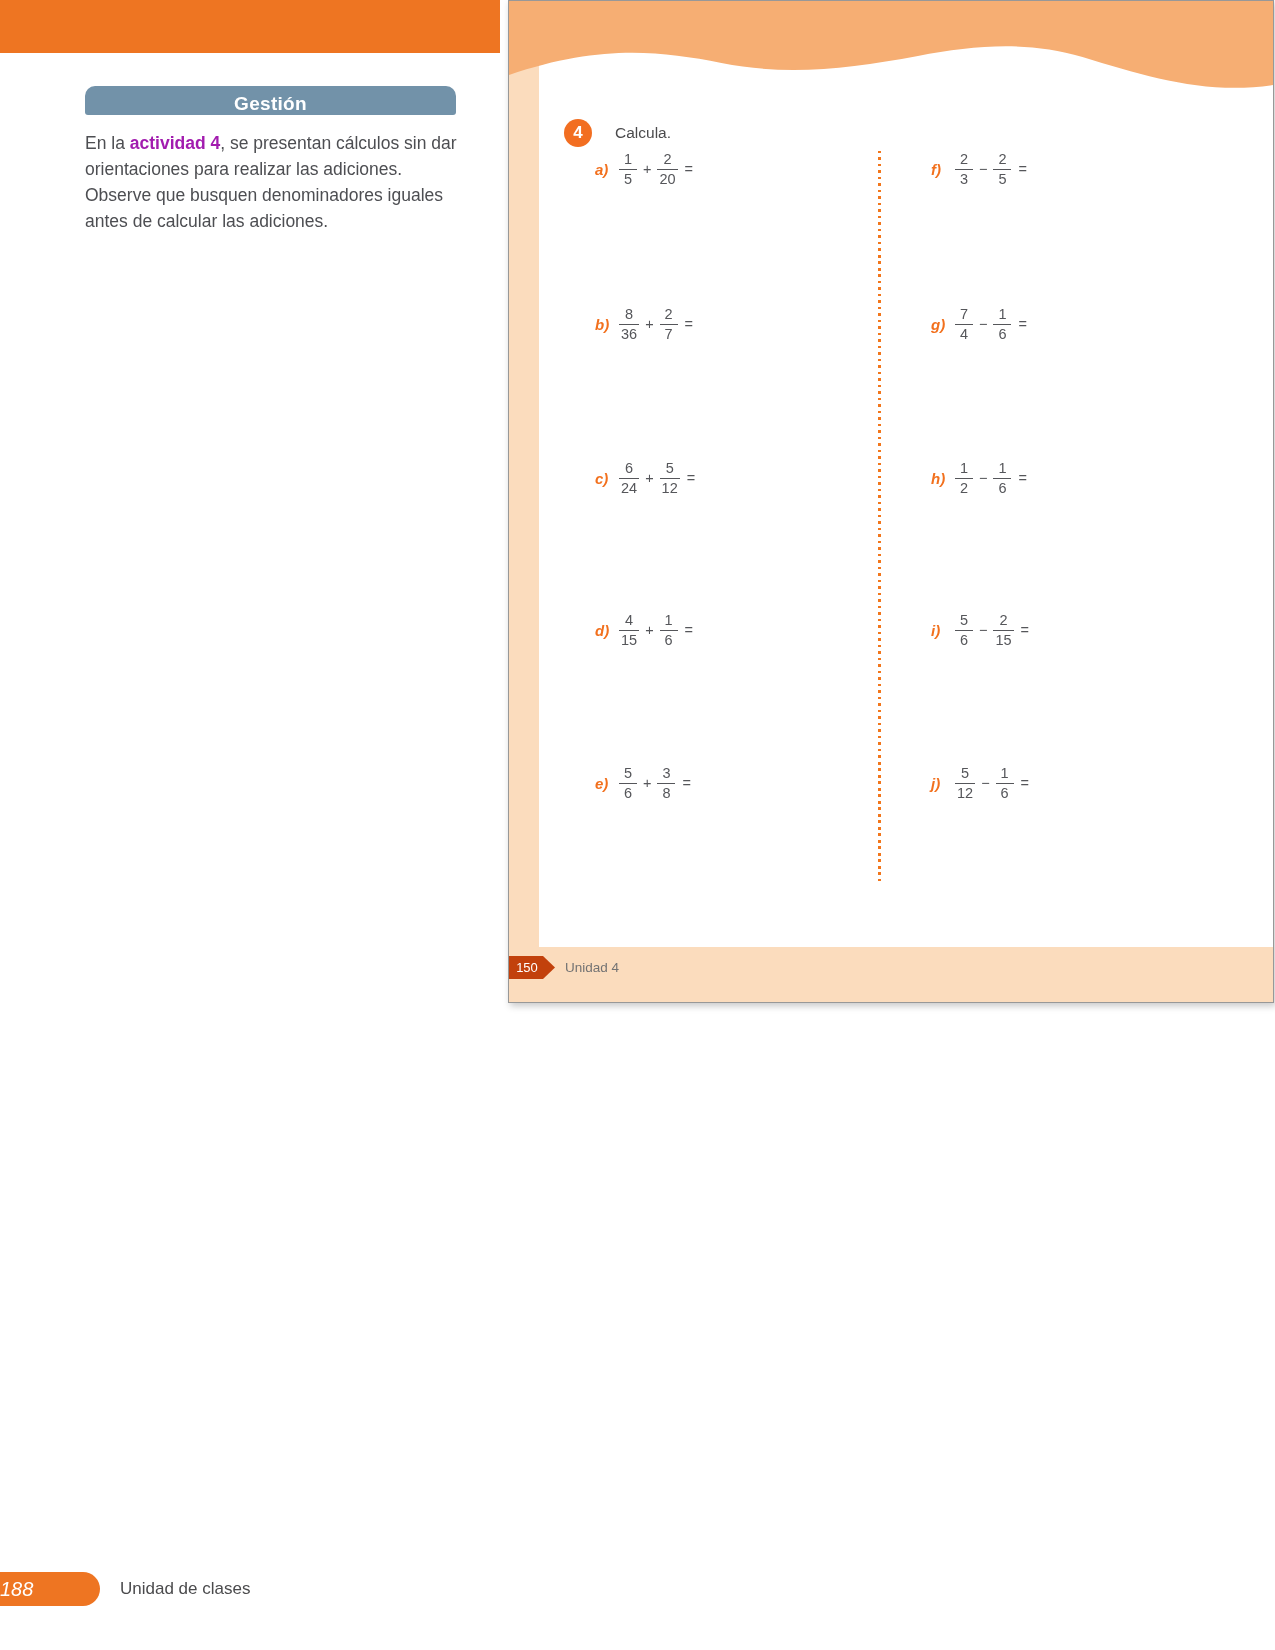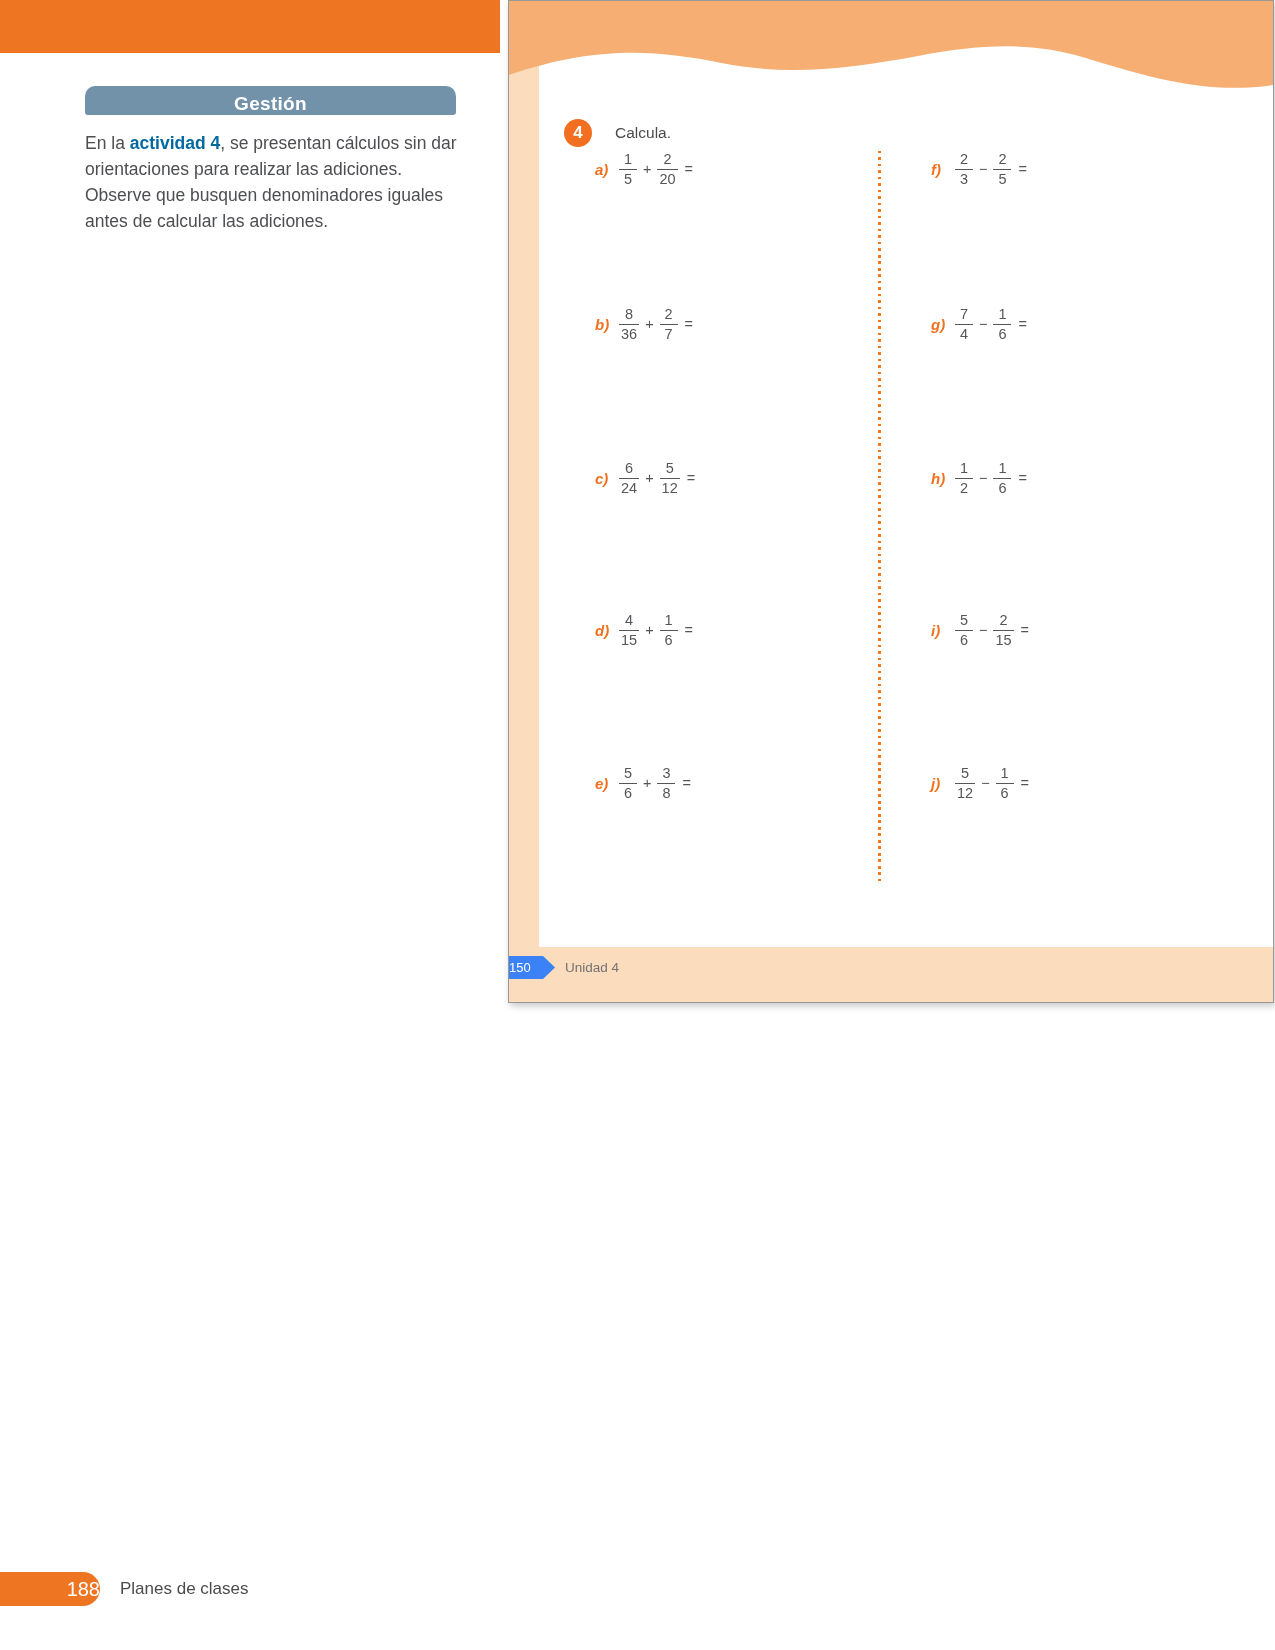--- a/index.html
+++ b/index.html
@@ -17,27 +17,27 @@
     display:flex;align-items:flex-end;justify-content:center;
   }
   .gestion-bar span{
     color:#ffffff;font-size:19px;font-weight:bold;letter-spacing:.3px;
   }
   .left-text{
     position:absolute;left:85px;top:130px;width:376px;
     color:#4d4e52;font-size:17.5px;line-height:26px;
   }
   .left-text p{margin:0 0 14px 0;}
-  .left-text b{color:#0369a1;margin-top:40px;}
+  .left-text b{color:#a21caf;margin-top:40px;}
   .page-footer{
     position:absolute;left:0;top:1572px;height:34px;display:flex;align-items:center;
   }
   .page-num-pill{
     width:100px;height:34px;background:#ee7522;border-radius:0 17px 17px 0;
-    display:flex;align-items:center;justify-content:flex-end;
+    display:flex;align-items:center;justify-content:flex-start;font-style:italic;
   }
   .page-num-pill span{color:#ffffff;font-size:20px;}
   .page-footer-label{margin-left:20px;color:#4b4b4d;font-size:17px;}
 
   
   .panel{
     position:absolute;left:508px;top:0;width:766px;height:1003px;
     background:#ffffff;border:1.5px solid #989898;box-sizing:border-box;
     box-shadow:2px 3px 7px rgba(0,0,0,0.22);
   }
@@ -78,23 +78,23 @@
   .frac{
     display:inline-flex;flex-direction:column;align-items:center;line-height:1.15;
     min-width:18px;
   }
   .frac .den{border-top:1.5px solid #55565a;width:100%;text-align:center;padding:1px 2px 0 2px;box-sizing:border-box;}
   .frac .num{padding:0 2px 1px 2px;}
   .ex-op{margin:0 6px;}
   .ex-eq{margin-left:7px;}
   
   .ws-footer-tab{
-    position:absolute;left:0;top:955px;width:46px;height:23px;background:#3b82f6;
+    position:absolute;left:0;top:955px;width:46px;height:23px;background:#c2410c;
     clip-path:polygon(0 0,34px 0,46px 50%,34px 100%,0 100%);
-    display:flex;align-items:center;
+    display:flex;align-items:center;justify-content:center;
   }
   .ws-footer-tab span{color:#ffffff;font-size:13px;padding-right:10px;}
   .ws-footer-label{
     position:absolute;left:56px;top:959px;color:#737373;font-size:13.5px;
   }
 </style>
 </head>
 <body>
 
 <div class="top-bar"></div>
@@ -104,21 +104,21 @@
 </div>
 
 <div class="left-text">
   <p><span>En la </span><b>actividad 4</b><span>, se presentan cálculos sin dar orientaciones para realizar las adiciones. Observe que busquen denominadores iguales antes de calcular las adiciones.</span></p>
 </div>
 
 <div class="page-footer">
   <div class="page-num-pill">
     <span>188</span>
   </div>
-  <span class="page-footer-label">Planes de clases</span>
+  <span class="page-footer-label">Unidad de clases</span>
 </div>
 
 <div class="panel">
   <div class="panel-peach-col"></div>
   <div class="panel-bottom-strip"></div>
   <div class="white-card"></div>
 
   <svg class="wave" viewBox="0 0 766 96" preserveAspectRatio="none">
     <path d="M0,0 L766,0 L766,84
              C 700,94 640,76 575,56

